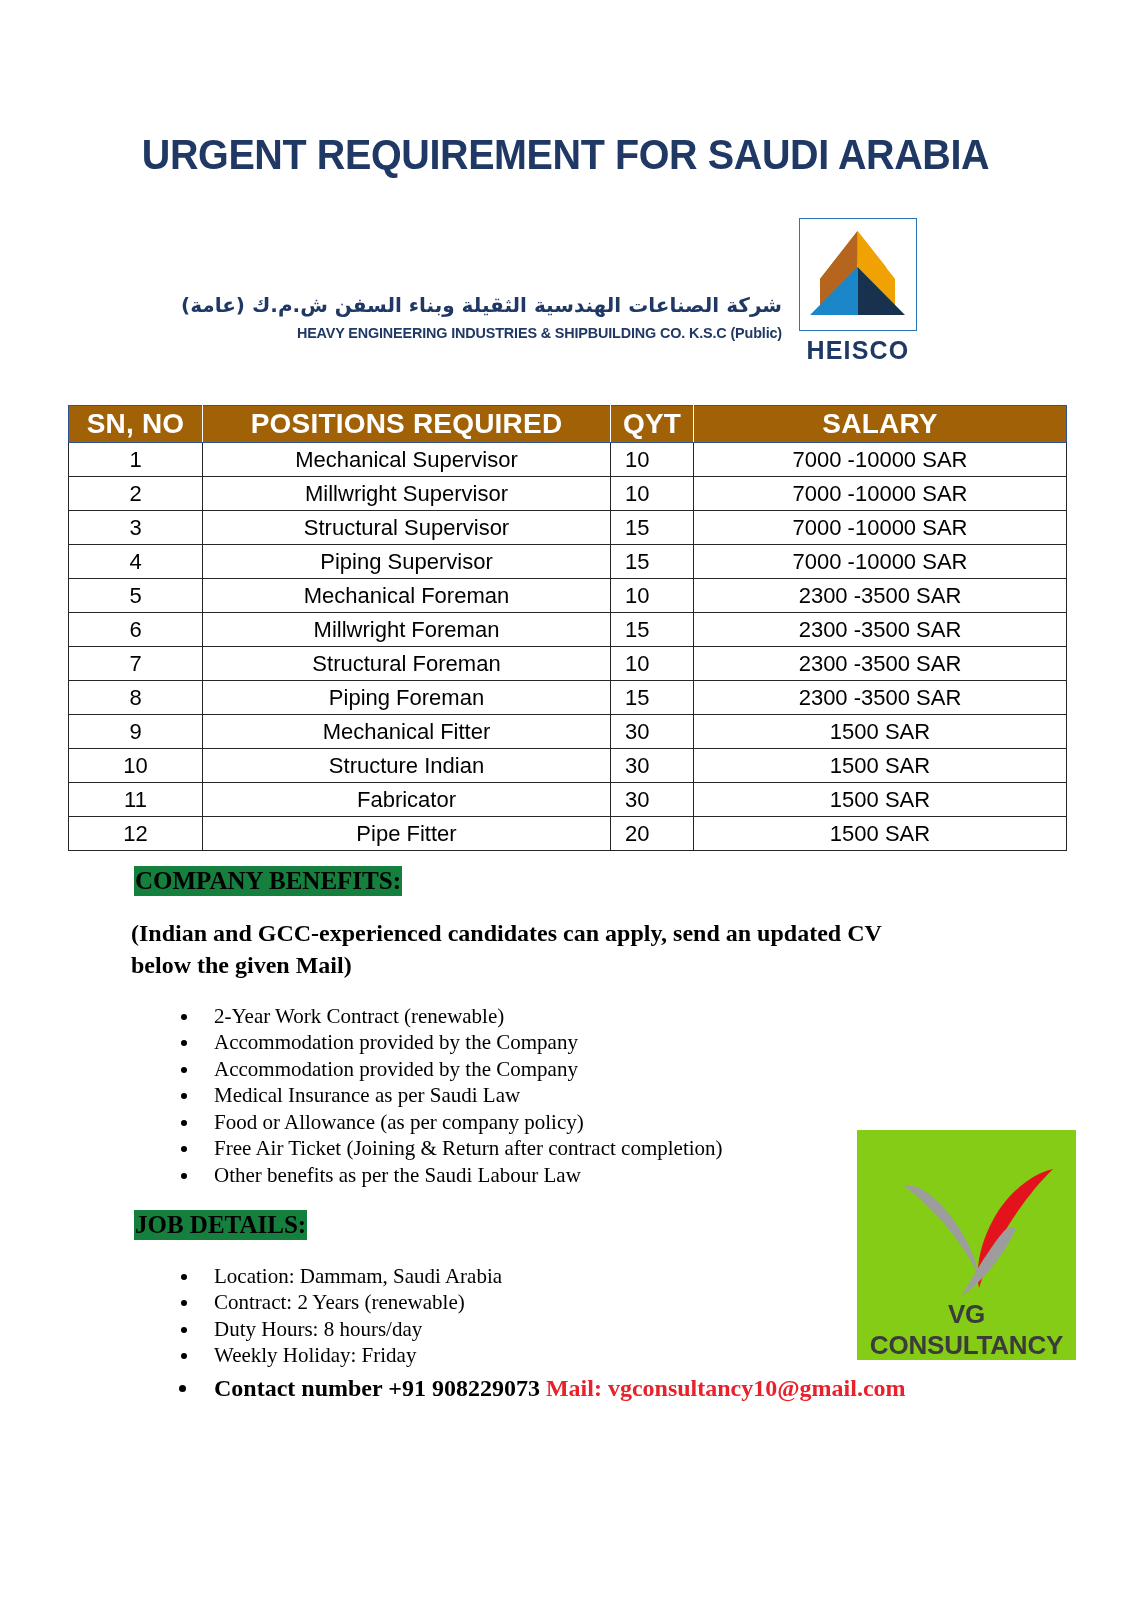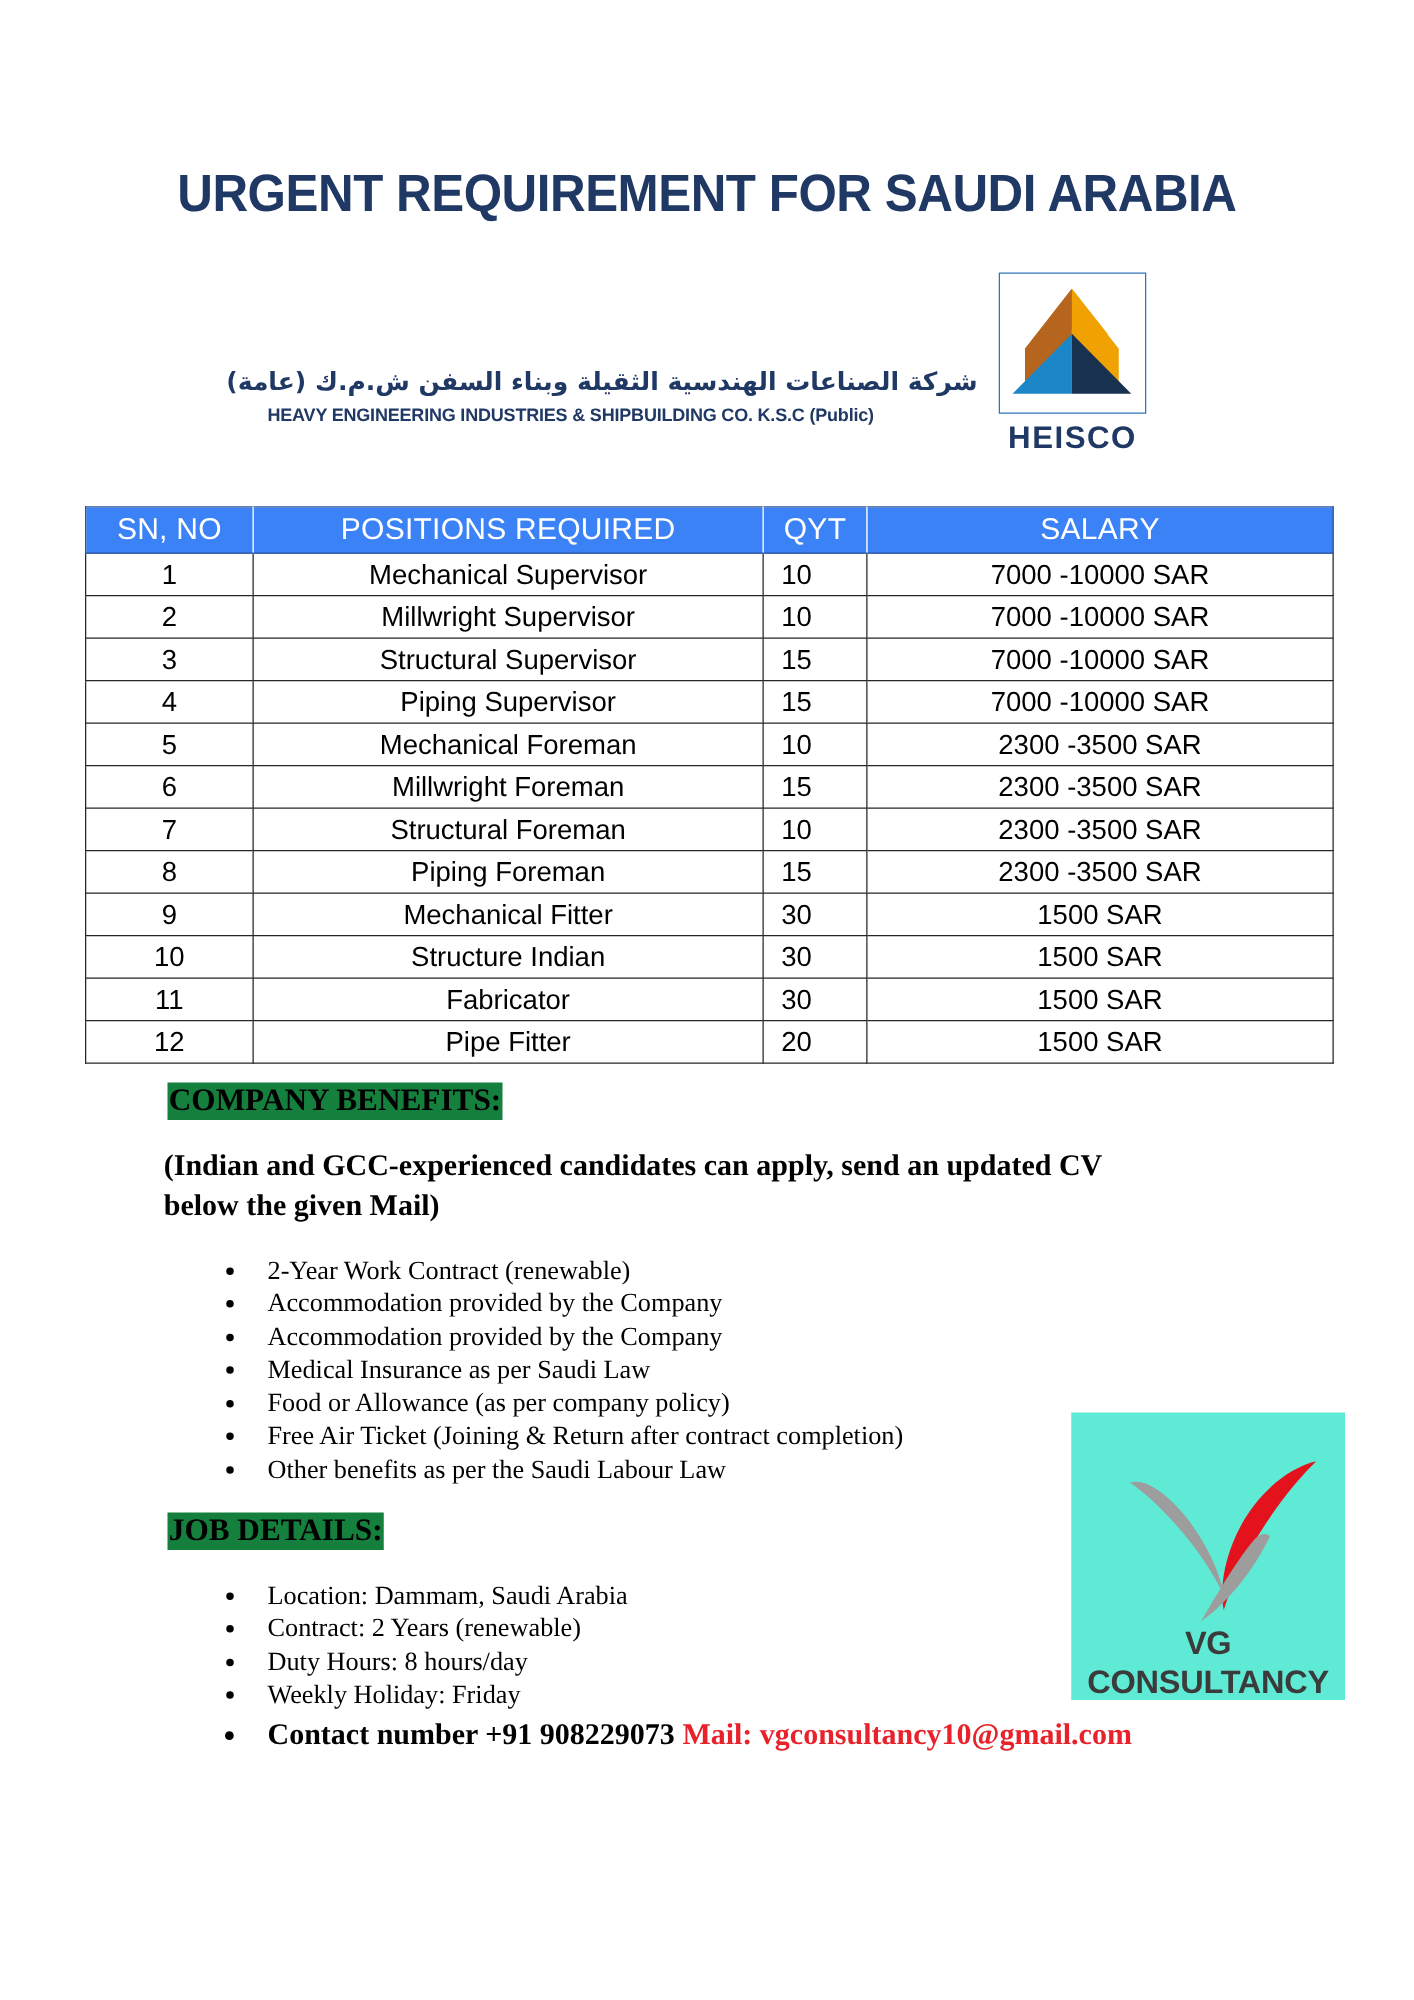--- a/index.html
+++ b/index.html
@@ -37,20 +37,21 @@
     left: 0;
     top: 218px;
     width: 1131px;
     height: 155px;
   }
   .heisco-textwrap {
     position: absolute;
     left: 214px;
     top: 74px;
     width: 568px;
+    text-align: right;
   }
   .heisco-arabic {
     font-family: "DejaVu Sans", sans-serif;
     font-size: 20px;
     font-weight: bold;
     color: #1F3864;
     direction: rtl;
     line-height: 1.3;
     white-space: nowrap;
   }
@@ -103,24 +104,24 @@
     font-family: "Liberation Sans", sans-serif;
   }
   .jobs-table th, .jobs-table td {
     border: 1px solid #262626;
     padding: 0;
     height: 33px;
     text-align: center;
     vertical-align: middle;
   }
   .jobs-table thead th {
-    background: #3b82f6;
+    background: #a16207;
     color: #ffffff;
-    font-weight: normal;
-    font-size: 24px;
+    font-weight: bold;
+    font-size: 28px;
     height: 36px;
     letter-spacing: 0.2px;
     border-color: #2F5496;
     border-left: 1px solid #ffffff;
     border-right: 1px solid #ffffff;
   }
   .jobs-table thead th:first-child { border-left: 1px solid #2F5496; }
   .jobs-table thead th:last-child  { border-right: 1px solid #2F5496; }
   .jobs-table tbody td {
     font-size: 22px;
@@ -183,21 +184,21 @@
   }
   .contact-mail { color: #E8212B; }
 
   
   .vg-logo {
     position: absolute;
     left: 857px;
     top: 1130px;
     width: 219px;
     height: 230px;
-    background: #5eead4;
+    background: #84cc16;
   }
   .vg-word {
     position: absolute;
     left: 0;
     top: 169px;
     width: 219px;
     text-align: center;
     font-family: "Liberation Sans", sans-serif;
     font-weight: bold;
     font-size: 26px;

